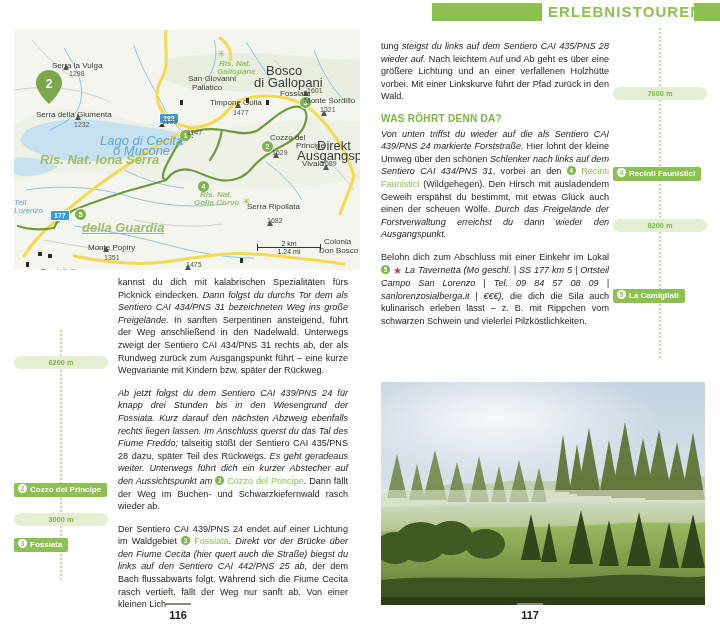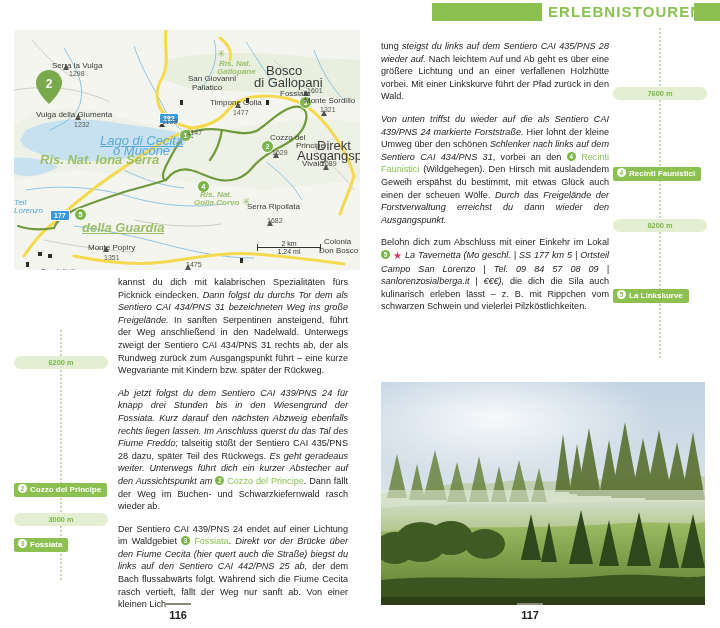--- a/index.html
+++ b/index.html
@@ -216,23 +216,23 @@
 
     <div class="scale">
       <div class="t">2 km</div>
       <div class="bar"></div>
       <div class="t">1.24 mi</div>
     </div>
 
     <div id="map-labels">
         <div class="mlabel ital" style="left: 38px; top: 31px;">Serra la Vulga</div>
         <div class="mlabel num" style="left: 55px; top: 40px;">1298</div>
-        <div class="mlabel ital" style="left: 22px; top: 80px;">Vulga della Giumenta</div>
+        <div class="mlabel ital" style="left: 22px; top: 80px;">Serra della Giumenta</div>
         <div class="mlabel num" style="left: 60px; top: 91px;">1232</div>
-        <div class="mlabel water big" style="left: 86px; top: 103px; text-decoration: underline;">Lago di Cecita</div>
+        <div class="mlabel water big" style="left: 86px; top: 103px;">Lago di Cecita</div>
         <div class="mlabel water big" style="left: 99px; top: 113px;">o Mucone</div>
         <div class="mlabel park big" style="left: 26px; top: 122px;">Ris. Nat. Iona Serra</div>
         <div class="mlabel park big" style="left: 68px; top: 190px; text-decoration: underline;">della Guardia</div>
         <div class="mlabel ital" style="left: 74px; top: 213px;">Monte Popiry</div>
         <div class="mlabel num" style="left: 90px; top: 224px;">1351</div>
         <div class="mlabel " style="left: 26px; top: 237px;">Camigliati</div>
         <div class="mlabel water" style="left: 0px; top: 168px;">Teil</div>
         <div class="mlabel water" style="left: 0px; top: 176px;">Lorenzo</div>
         <div class="mlabel " style="left: 174px; top: 44px;">San Giovanni</div>
         <div class="mlabel " style="left: 178px; top: 53px;">Paliatico</div>
@@ -268,37 +268,38 @@
   <div class="col col-left" id="col-left">
       <p><span>kannst du dich mit kalabrischen Spezialitäten fürs Picknick eindecken. </span><span class="it">Dann folgst du durchs Tor dem als Sentiero CAI 434/PNS 31 bezeichneten Weg ins große Freigelände.</span><span> In sanften Serpentinen ansteigend, führt der Weg anschließend in den Nadelwald. Unterwegs zweigt der Sentiero CAI 434/PNS 31 rechts ab, der als Rundweg zurück zum Ausgangspunkt führt – eine kurze Wegvariante mit Kindern bzw. später der Rückweg.</span></p>
       <p><span class="it">Ab jetzt folgst du dem Sentiero CAI 439/PNS 24 für knapp drei Stunden bis in den Wiesengrund der Fossiata. Kurz darauf den nächsten Abzweig ebenfalls rechts liegen lassen. Im Anschluss querst du das Tal des Fiume Freddo;</span><span> talseitig stößt der Sentiero CAI 435/PNS 28 dazu, später Teil des Rückwegs. </span><span class="it">Es geht geradeaus weiter. Unterwegs führt dich ein kurzer Abstecher auf den Aussichtspunkt am</span><span> </span><span class="inline-wp">2</span><span class="gr"> Cozzo del Principe</span><span>. Dann fällt der Weg im Buchen- und Schwarzkiefernwald rasch wieder ab.</span></p>
       <p><span>Der Sentiero CAI 439/PNS 24 endet auf einer Lichtung im Waldgebiet </span><span class="inline-wp">3</span><span class="gr"> Fossiata</span><span>. </span><span class="it">Direkt vor der Brücke über den Fiume Cecita (hier quert auch die Straße) biegst du links auf den Sentiero CAI 442/PNS 25 ab,</span><span> der dem Bach flussabwärts folgt. Während sich die Fiume Cecita rasch vertieft, fällt der Weg nur sanft ab. Von einer kleinen Lich-</span></p>
     </div>
 
   <div class="col col-right">
     <div id="rc-paras">
         <p><span>tung </span><span class="it">steigst du links auf dem Sentiero CAI 435/PNS 28 wieder auf.</span><span> Nach leichtem Auf und Ab geht es über eine größere Lichtung und an einer verfallenen Holzhütte vorbei. Mit einer Linkskurve führt der Pfad zurück in den Wald.</span></p>
       </div>
+    <div class="subhead">WAS RÖHRT DENN DA?</div>
     <p id="rc-s1"><span class="it">Von unten triffst du wieder auf die als Sentiero CAI 439/PNS 24 markierte Forststraße.</span><span> Hier lohnt der kleine Umweg über den schönen </span><span class="it">Schlenker nach links auf dem Sentiero CAI 434/PNS 31</span><span>, vorbei an den </span><span class="inline-wp">4</span><span class="gr"> Recinti Faunistici</span><span> (Wildgehegen). Den Hirsch mit ausladendem Geweih erspähst du bestimmt, mit etwas Glück auch einen der scheuen Wölfe. </span><span class="it">Durch das Freigelände der Forstverwaltung erreichst du dann wieder den Ausgangspunkt.</span></p>
     <p id="rc-s2"><span>Belohn dich zum Abschluss mit einer Einkehr im Lokal </span><span class="inline-wp">5</span><span> </span><span class="redstar">★</span><span> </span><span class="it">La Tavernetta (Mo geschl. | SS 177 km 5 | Ortsteil Campo San Lorenzo | Tel. 09 84 57 08 09 | sanlorenzosialberga.it | €€€),</span><span> die dich die Sila auch kulinarisch erleben lässt – z. B. mit Rippchen vom schwarzen Schwein und vielerlei Pilzköstlichkeiten.</span></p>
   </div>
 
   <div class="rail rail-l"></div>
   <div class="rail rail-r"></div>
   <div id="rail-left-items">
       <div class="dist" style="top: 356px; left: 14px; width: 94px;">6200 m</div>
       <div class="wpbar" style="top: 483px; left: 14px; padding-right: 6px;"><span class="dot">2</span><span>Cozzo del Principe</span></div>
       <div class="dist" style="top: 513px; left: 14px; width: 94px;">3000 m</div>
       <div class="wpbar" style="top: 538px; left: 14px; padding-right: 6px;"><span class="dot">3</span><span>Fossiata</span></div>
     </div>
   <div id="rail-right-items">
       <div class="dist" style="top: 87px; left: 613px; width: 94px;">7600 m</div>
       <div class="wpbar" style="top: 167px; left: 613px; padding-right: 6px;"><span class="dot">4</span><span>Recinti Faunistici</span></div>
       <div class="dist" style="top: 219px; left: 613px; width: 94px;">8200 m</div>
-      <div class="wpbar" style="top: 289px; left: 613px; padding-right: 6px;"><span class="dot">5</span><span>La Linkskurve</span></div>
+      <div class="wpbar" style="top: 289px; left: 613px; padding-right: 6px;"><span class="dot">5</span><span>La Camigliati</span></div>
     </div>
 
   <div class="photo">
     <svg width="324" height="223" viewBox="0 0 324 223">
       <defs>
         <linearGradient id="sky" x1="0" y1="0" x2="0" y2="1">
           <stop offset="0%" stop-color="#c3d3e2"></stop>
           <stop offset="55%" stop-color="#dbe4ea"></stop>
           <stop offset="100%" stop-color="#e8ecdf"></stop>
         </linearGradient>

